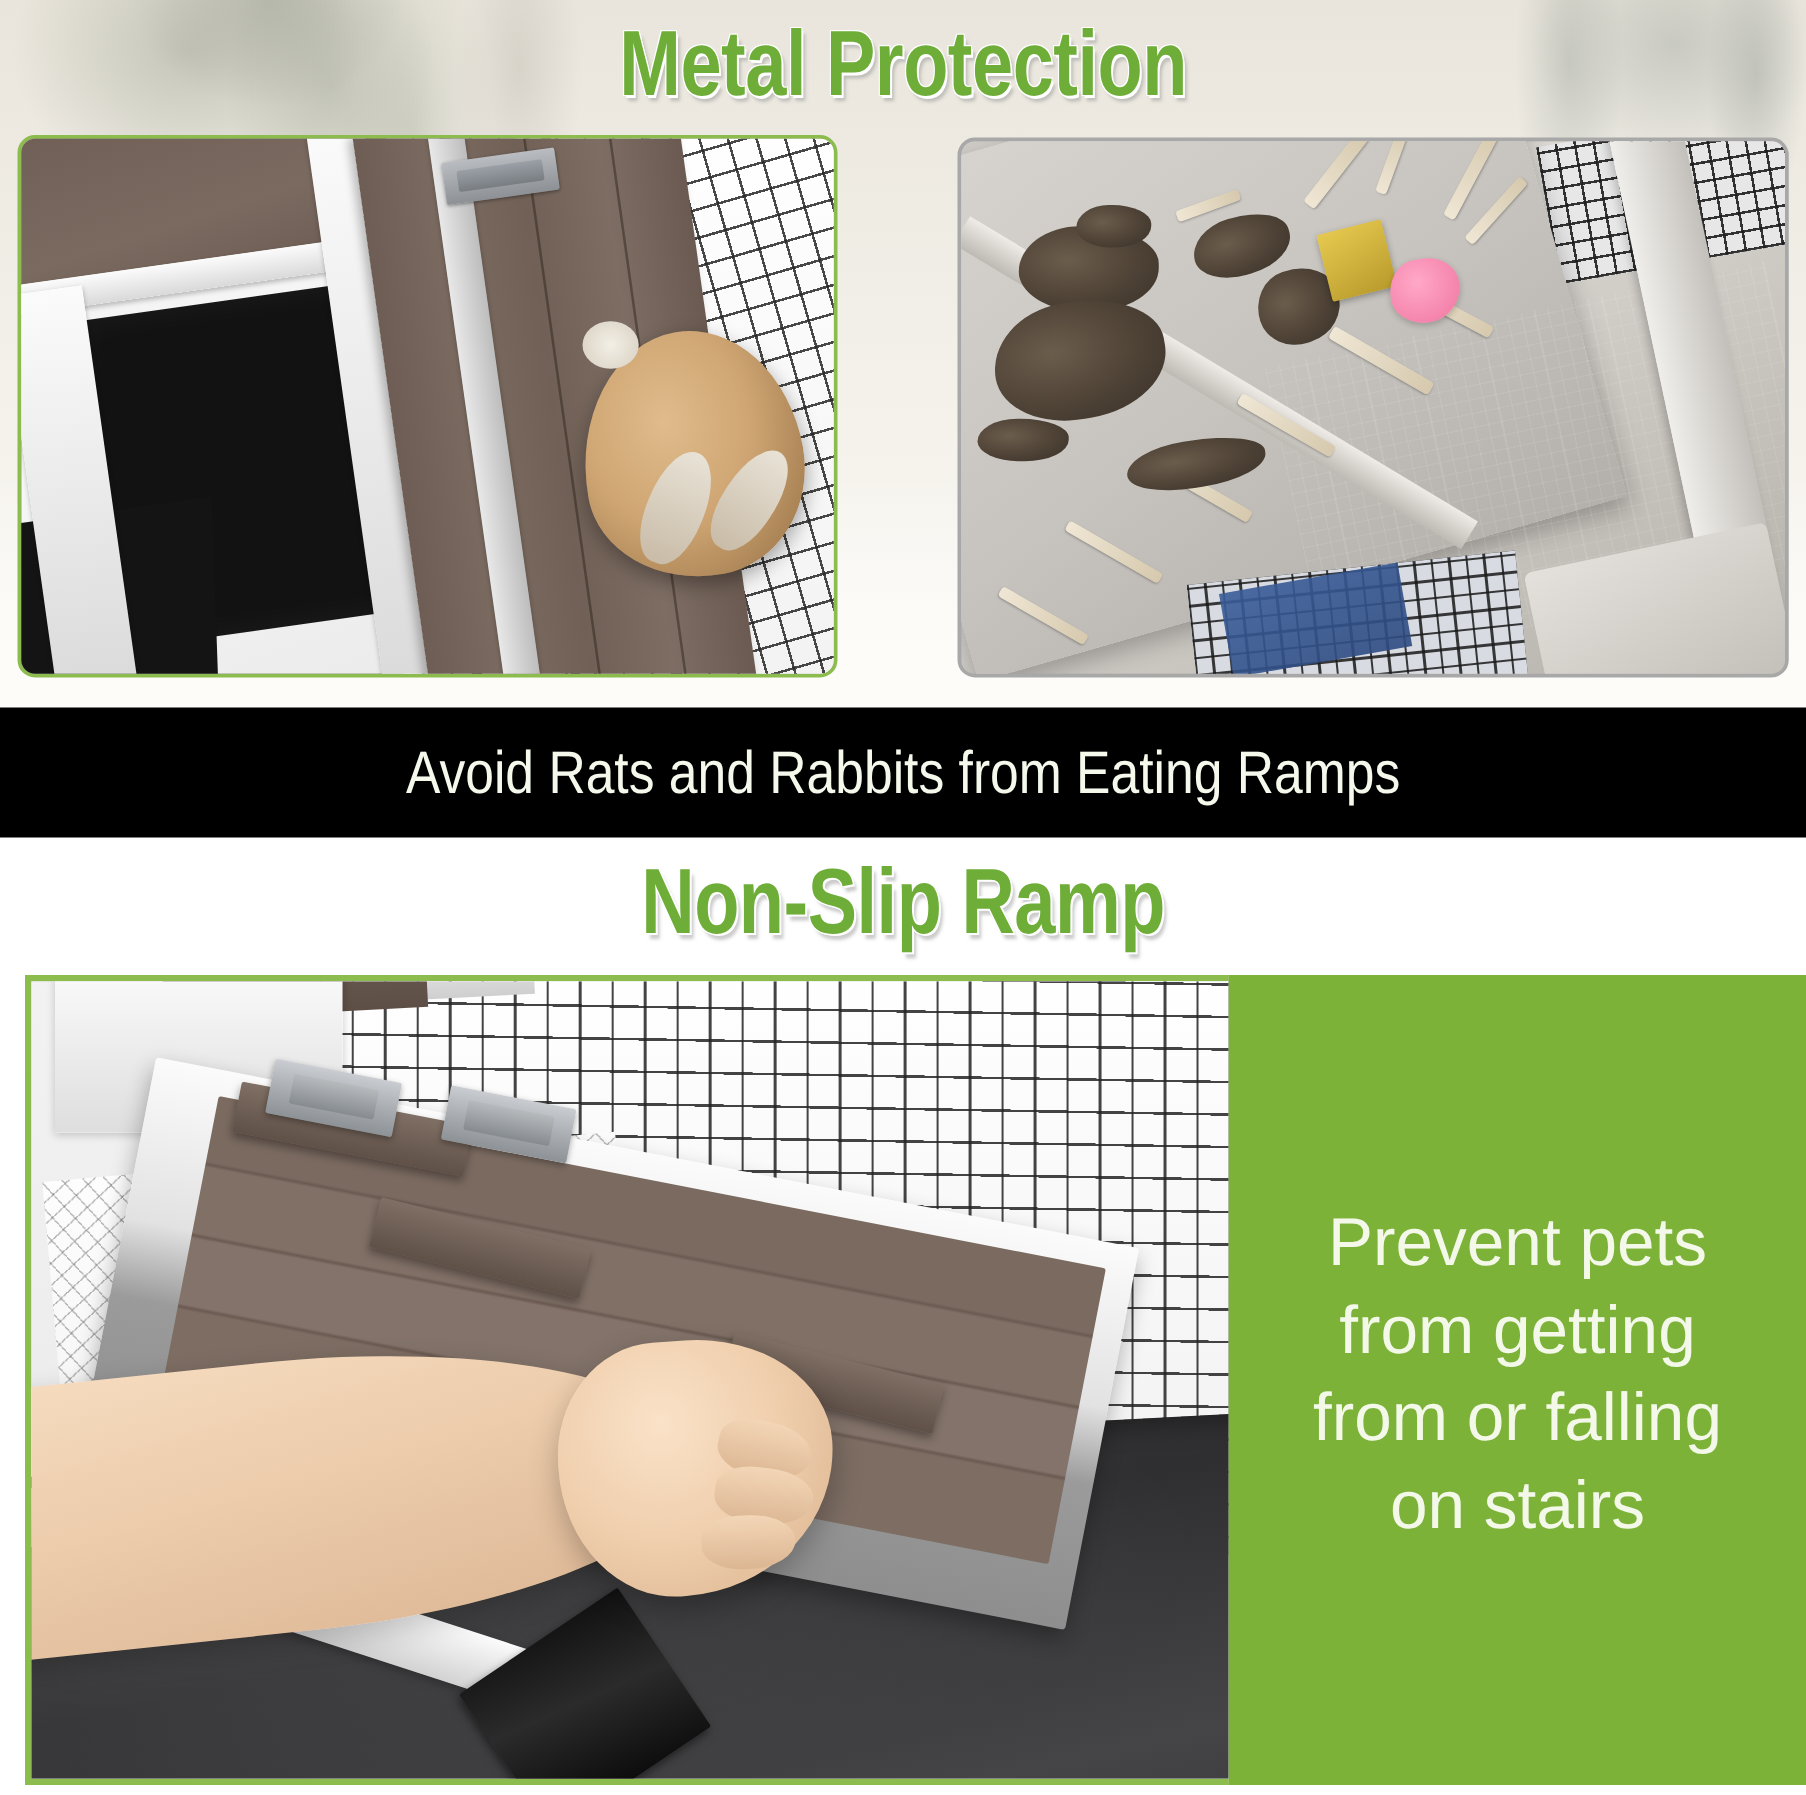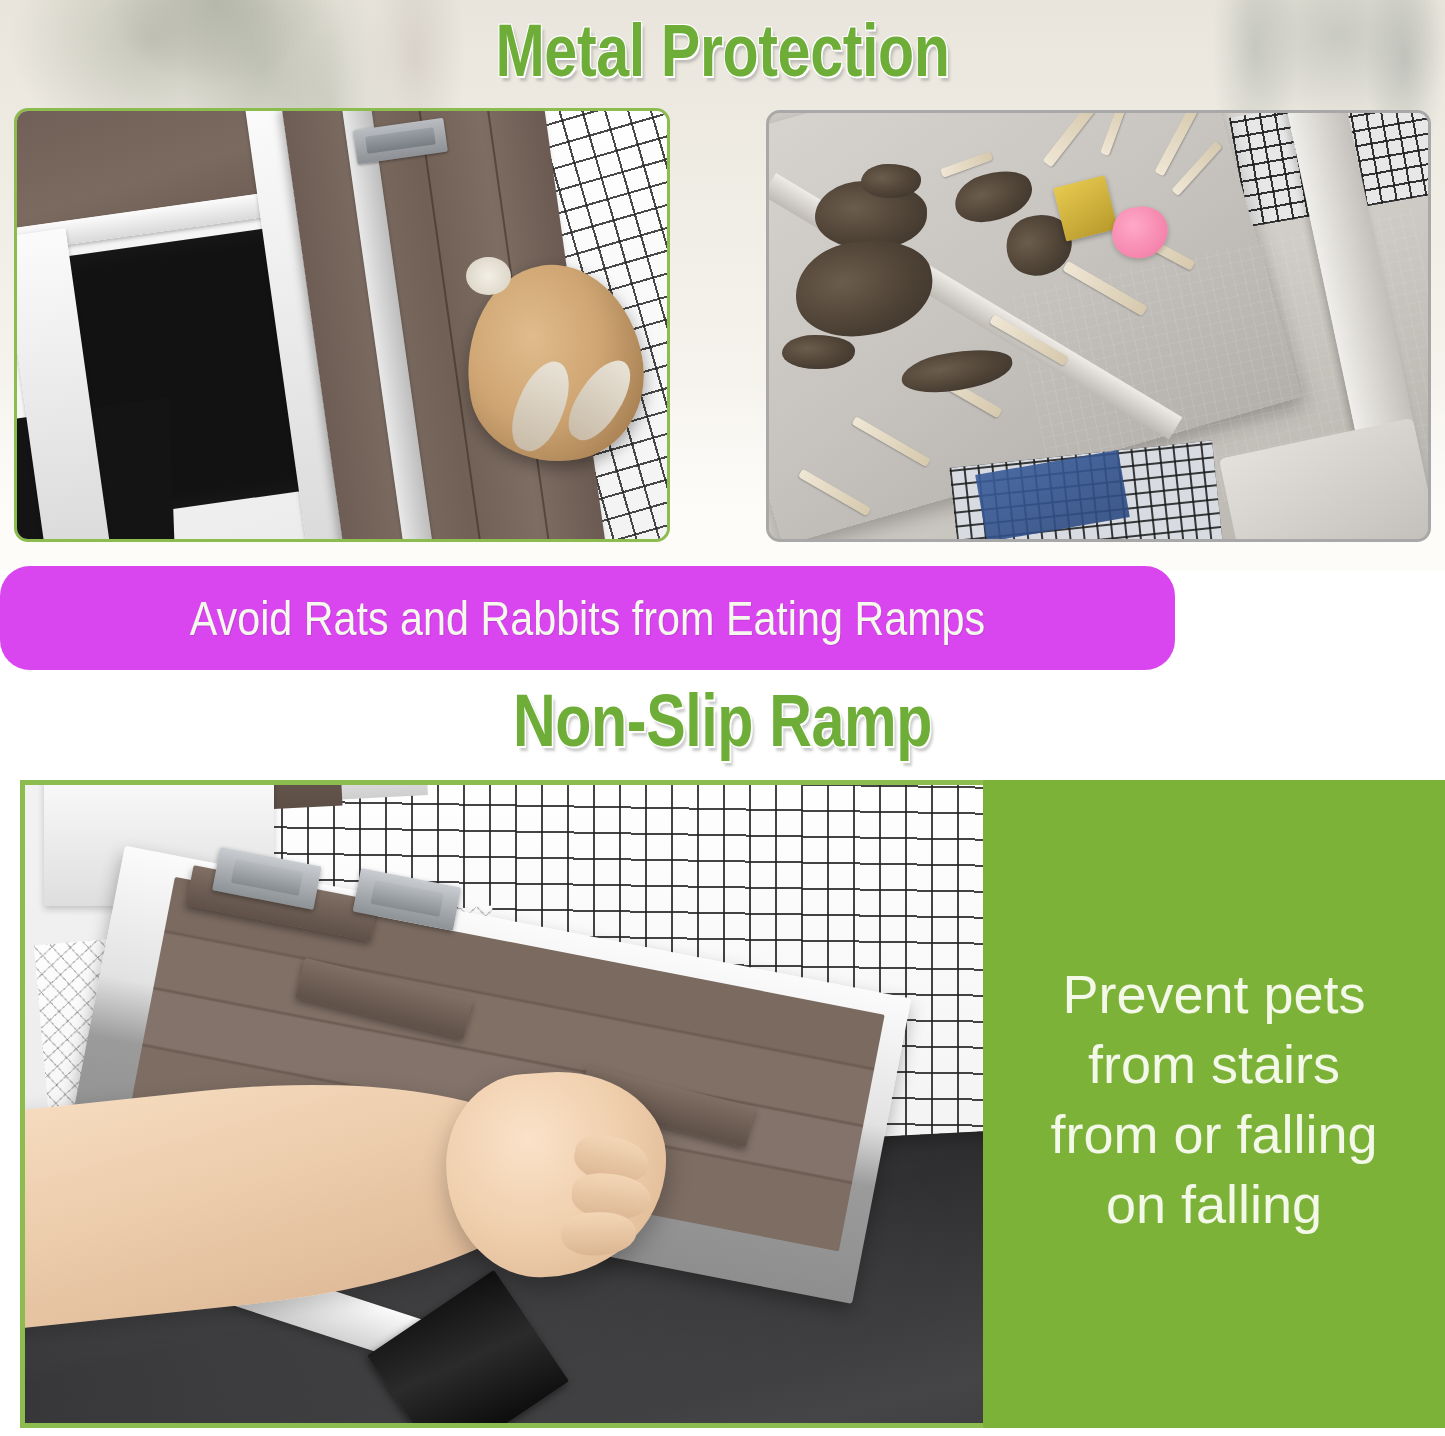--- a/index.html
+++ b/index.html
@@ -178,23 +178,23 @@
     box-shadow:0 2px 5px rgba(0,0,0,.22); }
   .dm-rail-r { position:absolute; right:6%; top:-4%; width:9%; height:98%;
     background: linear-gradient(90deg,#f0eeea,#c3c0bb); transform: rotate(-12deg);
     box-shadow: -3px 0 7px rgba(0,0,0,.2); }
   .dm-panel-br { position:absolute; right:0%; bottom:-6%; width:30%; height:30%;
     background: linear-gradient(160deg,#e4e1dc,#c2bfb9); transform: rotate(-12deg);
     border-radius:6px; }
 
   
   #banner {
-    position: absolute; left: 0; top: 566px; width: 1175px; height: 104px;
-    background: #d946ef;
-    display: flex; align-items: center; justify-content: center; border-radius: 30px;
+    position: absolute; left: 0; top: 566px; width: 1445px; height: 104px;
+    background: #000000;
+    display: flex; align-items: center; justify-content: center;
   }
   #banner-text {
     color: #f4f9ec;
     font-size: 48px;
     font-weight: normal;
     letter-spacing: 0px;
     transform: scaleX(0.86);
     white-space: nowrap;
     text-shadow: 1px 1px 1px rgba(0,0,0,.10);
   }
@@ -400,21 +400,21 @@
           <div class="bp-finger" style="left:58%; top:34%; width:34%; height:22%; transform:rotate(16deg);"></div>
           <div class="bp-finger" style="left:56%; top:52%; width:36%; height:22%; transform:rotate(10deg);"></div>
           <div class="bp-finger" style="left:50%; top:70%; width:34%; height:21%; transform:rotate(2deg);"></div>
         </div>
       </div>
     </div>
 
     <div id="green-text-panel">
       <div class="lines">
         <div class="line">Prevent pets</div>
-        <div class="line">from stairs</div>
+        <div class="line">from getting</div>
         <div class="line">from or falling</div>
-        <div class="line">on falling</div>
+        <div class="line">on stairs</div>
       </div>
     </div>
 
   </div>
 
 </div>
 
 </body></html>

